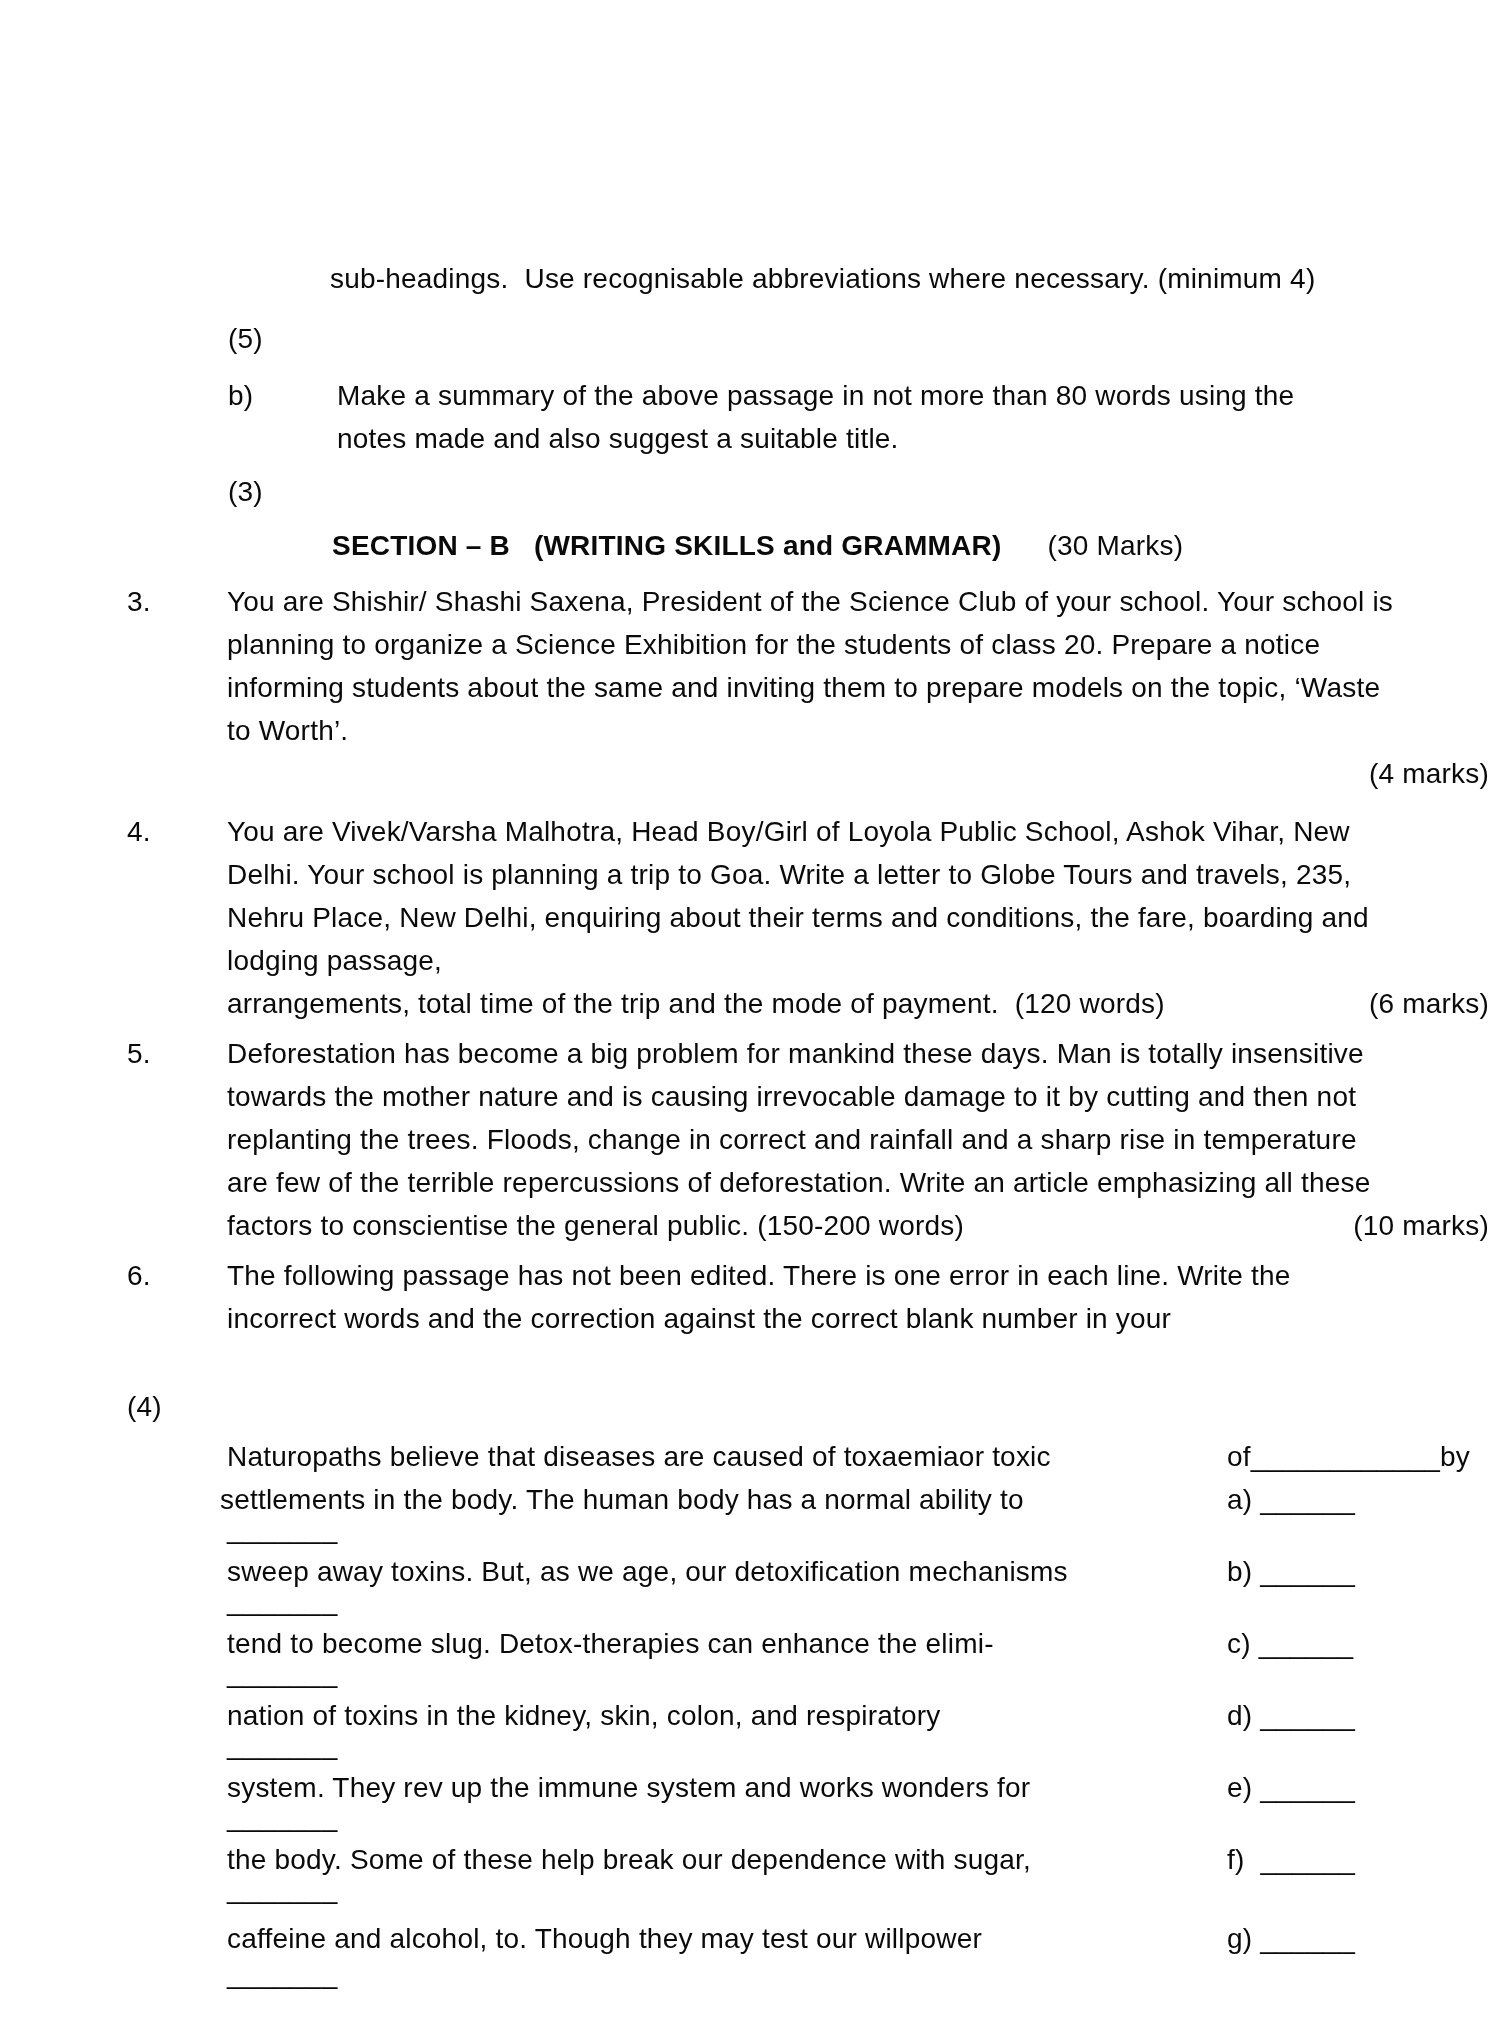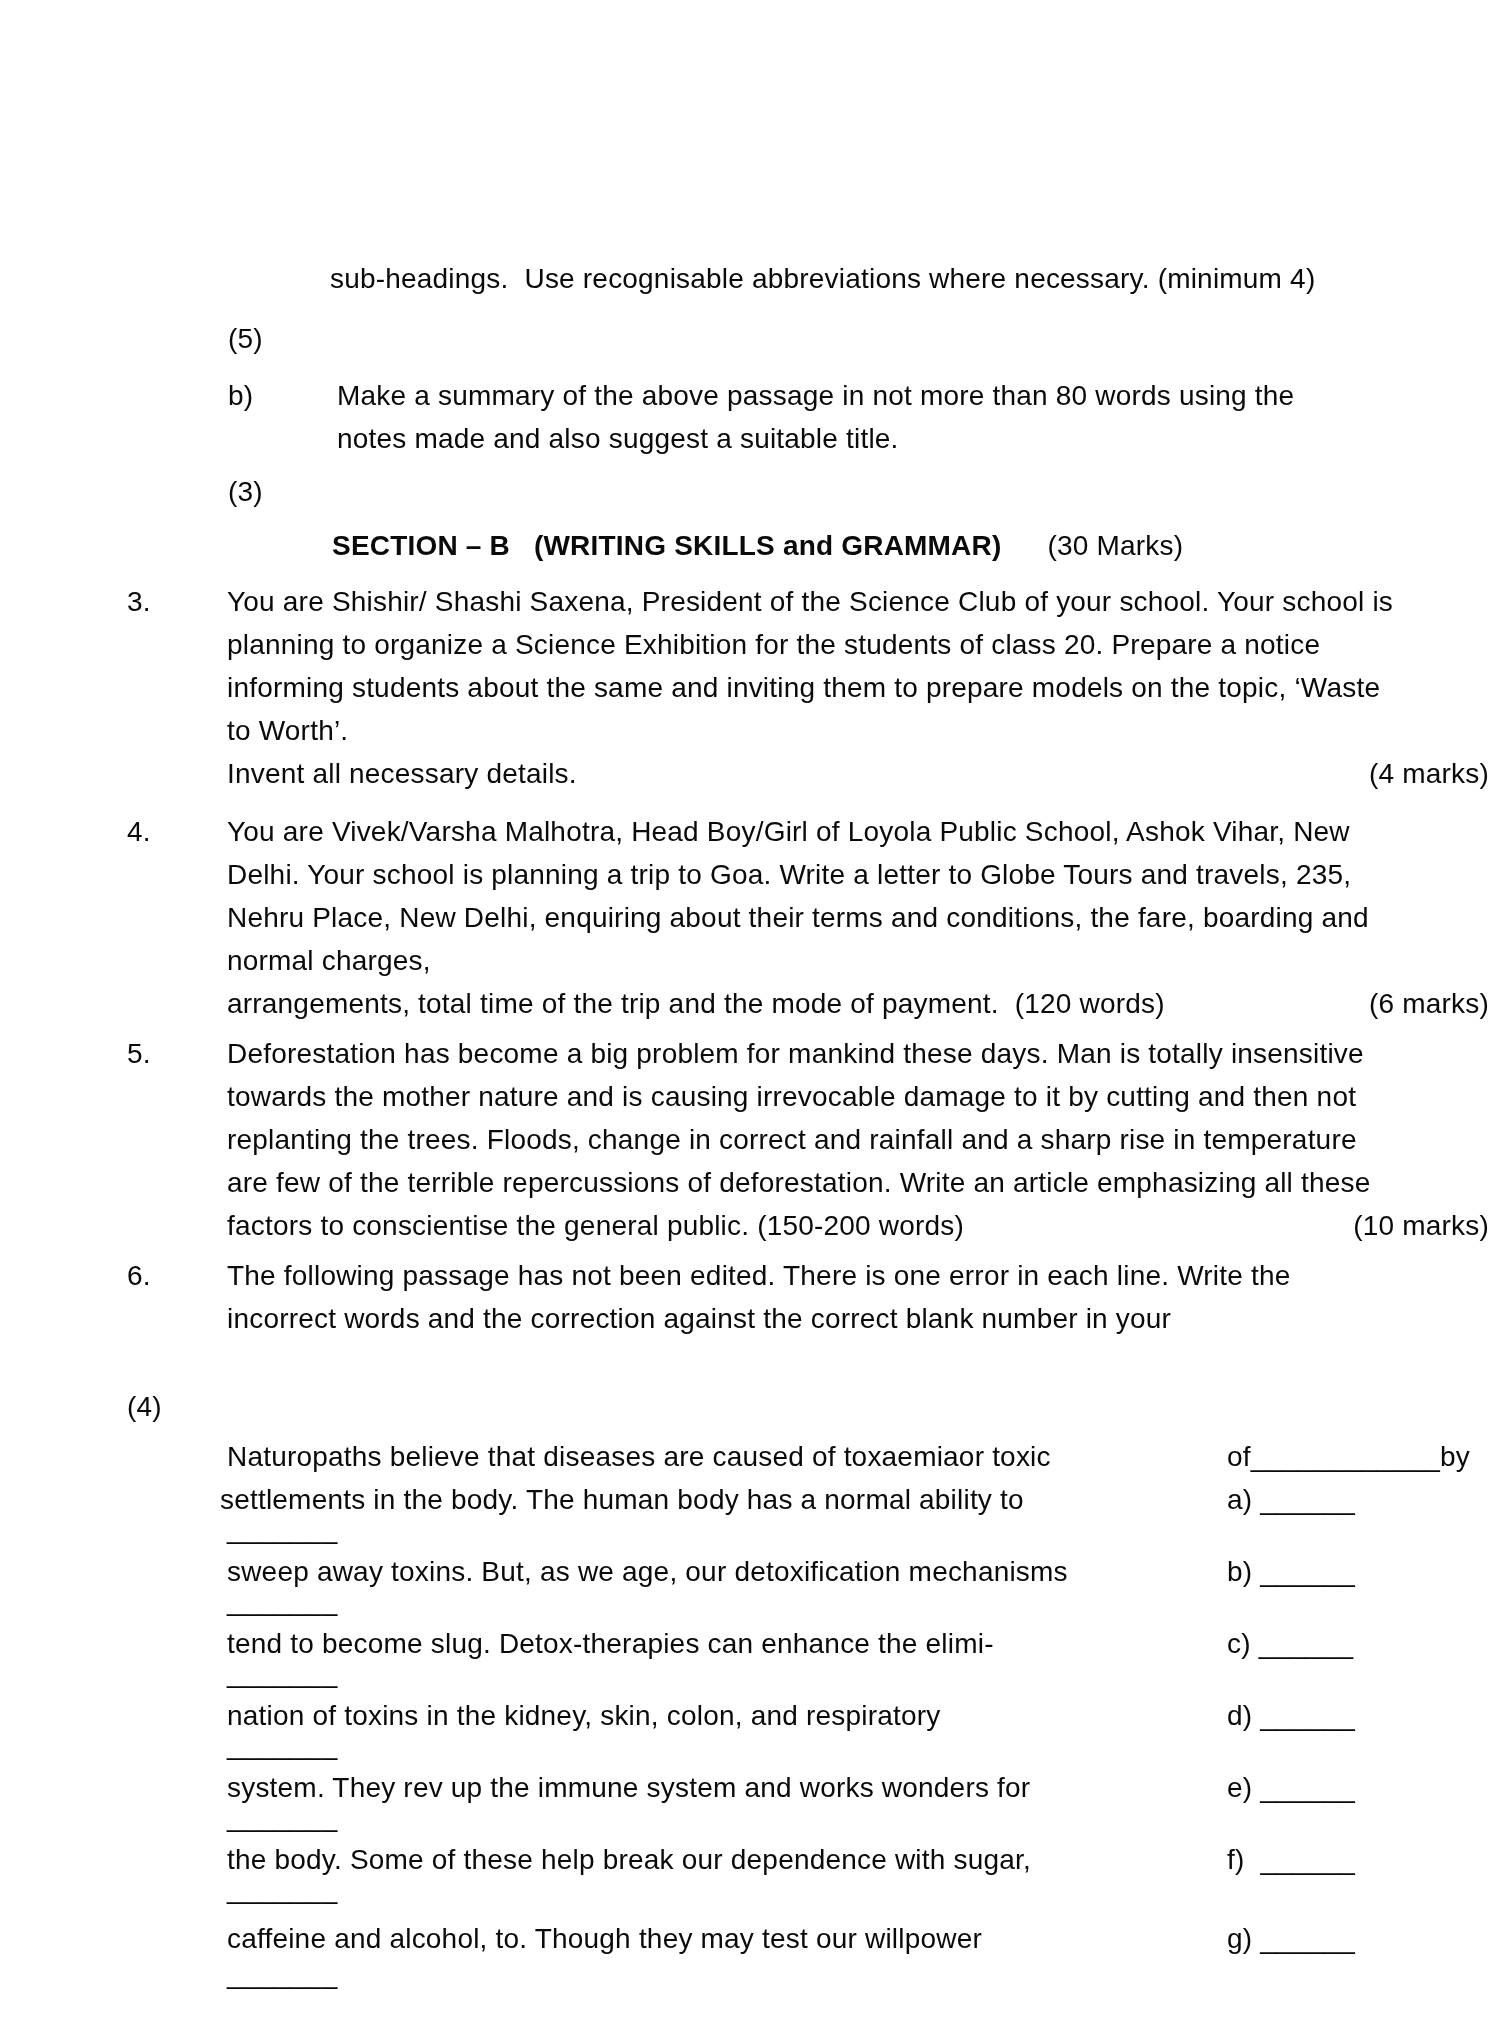--- a/index.html
+++ b/index.html
@@ -34,28 +34,27 @@
   <div class="ln" style="top:418px;left:337px">notes made and also suggest a suitable title.</div>
   <div class="ln" style="top:471px;left:228px">(3)</div>
 
   <div class="ln" style="top:525px;left:332px"><span class="bold">SECTION – B   (WRITING SKILLS and GRAMMAR)</span><span class="hdr-gap"></span><span>(30 Marks)</span></div>
 
   <div class="ln" style="top:581px;left:127px">3.</div>
   <div class="ln" style="top:581px;left:227px">You are Shishir/ Shashi Saxena, President of the Science Club of your school. Your school is</div>
   <div class="ln" style="top:624px;left:227px">planning to organize a Science Exhibition for the students of class 20. Prepare a notice</div>
   <div class="ln" style="top:667px;left:227px">informing students about the same and inviting them to prepare models on the topic, ‘Waste</div>
   <div class="ln" style="top:710px;left:227px">to Worth’.</div>
-  <div class="ln" style="top:753px;left:227px">Invent all necessary details.</div>
   <div class="ln marks" style="top:753px">(4 marks)</div>
 
   <div class="ln" style="top:811px;left:127px">4.</div>
   <div class="ln" style="top:811px;left:227px">You are Vivek/Varsha Malhotra, Head Boy/Girl of Loyola Public School, Ashok Vihar, New</div>
   <div class="ln" style="top:854px;left:227px">Delhi. Your school is planning a trip to Goa. Write a letter to Globe Tours and travels, 235,</div>
   <div class="ln" style="top:897px;left:227px">Nehru Place, New Delhi, enquiring about their terms and conditions, the fare, boarding and</div>
-  <div class="ln" style="top:940px;left:227px">normal charges,</div>
+  <div class="ln" style="top:940px;left:227px">lodging passage,</div>
   <div class="ln" style="top:983px;left:227px">arrangements, total time of the trip and the mode of payment.  (120 words)</div>
   <div class="ln marks" style="top:983px">(6 marks)</div>
 
   <div class="ln" style="top:1033px;left:127px">5.</div>
   <div class="ln" style="top:1033px;left:227px">Deforestation has become a big problem for mankind these days. Man is totally insensitive</div>
   <div class="ln" style="top:1076px;left:227px">towards the mother nature and is causing irrevocable damage to it by cutting and then not</div>
   <div class="ln" style="top:1119px;left:227px">replanting the trees. Floods, change in correct and rainfall and a sharp rise in temperature</div>
   <div class="ln" style="top:1162px;left:227px">are few of the terrible repercussions of deforestation. Write an article emphasizing all these</div>
   <div class="ln" style="top:1205px;left:227px">factors to conscientise the general public. (150-200 words)</div>
   <div class="ln marks" style="top:1205px">(10 marks)</div>

